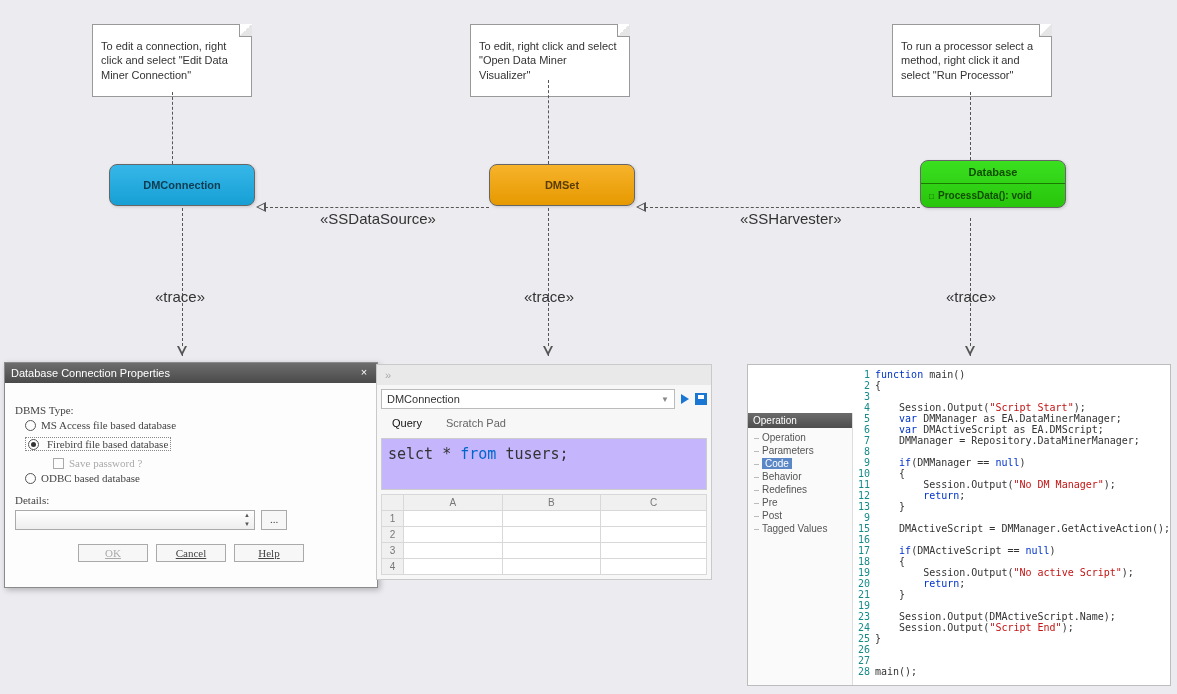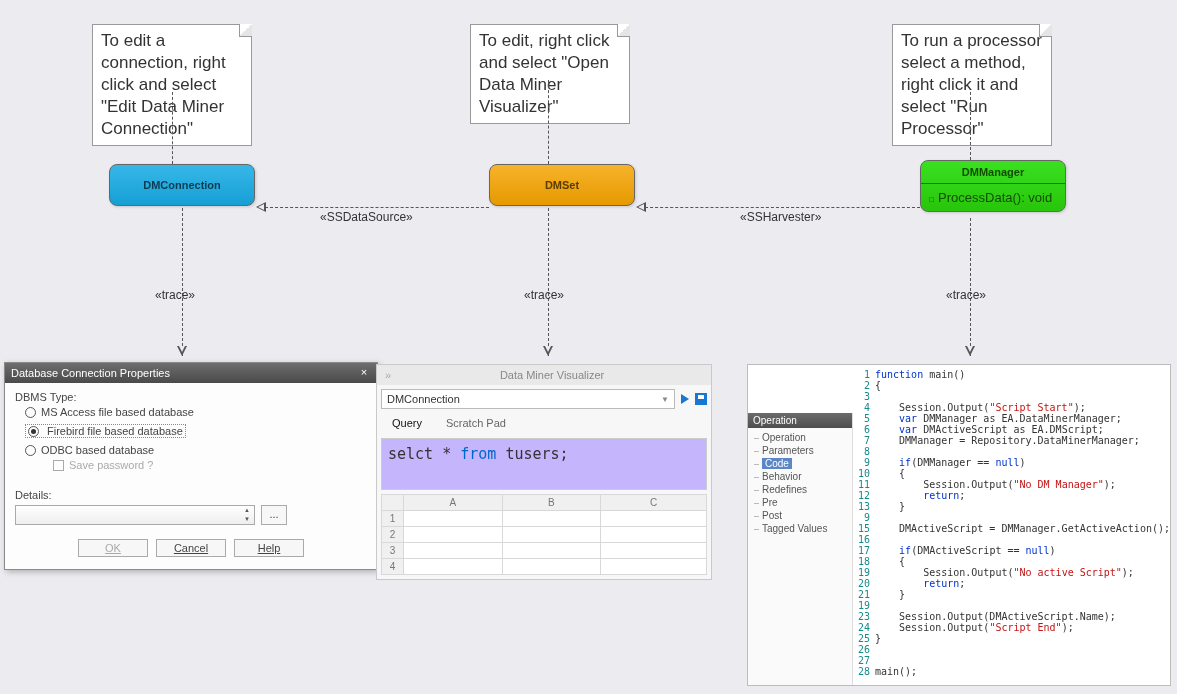--- a/index.html
+++ b/index.html
@@ -10,23 +10,23 @@
     height: 694px;
     position: relative;
     overflow: hidden;
     font-size: 11px;
     color: #333;
   }
   .note {
     position: absolute;
     background: #fff;
     border: 1px solid #999;
-    padding: 5px 8px;
+    padding: 14px 8px;
     width: 160px;
-    font-size: 17px;
+    font-size: 11px;
     line-height: 1.3;
   }
   .note::after {
     content: "";
     position: absolute;
     top: -1px; right: -1px;
     width: 12px; height: 12px;
     background: linear-gradient(135deg, #fff 50%, #e5e5e5 50%);
     border-left: 1px solid #999;
     border-bottom: 1px solid #999;
@@ -38,25 +38,25 @@
     text-align: center;
     font-weight: bold;
     font-size: 11px;
     box-shadow: 1px 1px 3px rgba(0,0,0,0.15);
   }
   .uml-box .title { padding: 14px 0; }
   .uml-box.blue { background: linear-gradient(#37b7e8,#169fd4); color:#0b3c52;}
   .uml-box.orange { background: linear-gradient(#f7b32b,#e69900); color:#5a3b00;}
   .uml-box.green { background: linear-gradient(#3ae020,#28c50b); color:#114d00;}
   .uml-box.green .title { border-bottom: 1px solid #1a7a00; padding:5px 0; }
-  .uml-box.green .op { font-weight: normal; text-align: left; padding: 6px 8px; font-size:13px;}
+  .uml-box.green .op { font-weight: bold; text-align: left; padding: 6px 8px; font-size:10px;}
   .uml-box.green .op::before { content:"□ "; font-size:8px; margin-right:2px;}
   .conn-label {
     position: absolute;
-    font-size: 12px;
+    font-size: 15px;
     color: #333;
     background: transparent;
   }
   
   .dash-h {
     position: absolute;
     border-top: 1px dashed #555;
     height: 0;
   }
   .dash-v {
@@ -93,21 +93,21 @@
     background:#fdfdfd;
     border:1px solid #8a8a8a;
     box-shadow: 2px 2px 6px rgba(0,0,0,0.25);
   }
   .dialog .titlebar{
     background: linear-gradient(#6d6d6d,#4a4a4a);
     color:#fff;font-size:11px;padding:3px 6px;
     display:flex;justify-content:space-between;align-items:center;
   }
   .dialog .close{width:14px;height:14px;line-height:12px;text-align:center;font-size:11px;color:#fff;cursor:pointer;}
-  .dialog .body{padding:8px 10px;color:#444;}
+  .dialog .body{padding:21px 10px;color:#444;font-family:Liberation Serif, serif;}
   .radio-row{display:flex;align-items:center;gap:5px;margin:3px 0 3px 10px;font-size:11px;}
   .radio-row.sel{border:1px dotted #888;padding:0 2px;display:inline-flex;gap:8px;}
   .radio{width:11px;height:11px;border:1px solid #555;border-radius:50%;display:inline-block;position:relative;}
   .radio.checked::after{content:"";position:absolute;width:5px;height:5px;background:#333;border-radius:50%;top:2px;left:2px;}
   .chk{width:11px;height:11px;border:1px solid #aaa;display:inline-block;}
   .btn{border:1px solid #aaa;background:#f7f7f7;padding:2px 0;width:70px;text-align:center;font-size:11px;cursor:pointer;}
   .btn.dis{color:#aaa;}
   .details-combo{display:flex;gap:6px;align-items:center;}
   .combo{flex:0 0 240px;height:20px;border:1px solid #aaa;background:linear-gradient(#fff,#eee);position:relative;}
   .combo .spin{position:absolute;right:0;top:0;width:14px;height:18px;display:flex;flex-direction:column;}
@@ -158,21 +158,21 @@
 <div class="dash-v" style="left:548px;top:80px;height:84px;"></div>
 <div class="dash-v" style="left:970px;top:92px;height:68px;"></div>
 
 <div class="uml-box blue" style="left:109px;top:164px;width:146px;">
   <div class="title">DMConnection</div>
 </div>
 <div class="uml-box orange" style="left:489px;top:164px;width:146px;">
   <div class="title">DMSet</div>
 </div>
 <div class="uml-box green" style="left:920px;top:160px;width:146px;">
-  <div class="title">DMManager</div>
+  <div class="title">Database</div>
   <div class="op">ProcessData(): void</div>
 </div>
 
 <div class="dash-h" style="left:265px;top:207px;width:224px;"></div>
 <div class="arrowhead-left" style="left:256px;top:202px;"></div>
 <div class="conn-label" style="left:320px;top:210px;">«SSDataSource»</div>
 
 <div class="dash-h" style="left:645px;top:207px;width:275px;"></div>
 <div class="arrowhead-left" style="left:636px;top:202px;"></div>
 <div class="conn-label" style="left:740px;top:210px;">«SSHarvester»</div>
@@ -199,50 +199,49 @@
     <div class="radio-row">
       <span class="radio"></span>
       <span>MS Access file based database</span>
     </div>
     <div>
       <span class="radio-row sel">
         <span class="radio checked"></span>
         <span>Firebird file based database</span>
       </span>
     </div>
+    <div class="radio-row" style="margin-left:38px;color:#aaa;">
+      <span class="chk"></span>
+      <span>Save password ?</span>
+    </div>
     <div class="radio-row">
       <span class="radio"></span>
       <span>ODBC based database</span>
     </div>
-    <div class="radio-row" style="margin-left:38px;color:#aaa;">
-      <span class="chk"></span>
-      <span>Save password ?</span>
-    </div>
-    <div style="margin-top:18px;">Details:</div>
+    <div style="margin-top:10px;">Details:</div>
     <div class="details-combo" style="margin-top:4px;">
       <div class="combo">
         <div class="spin">
             <span>▲</span>
             <span>▼</span>
           </div>
       </div>
       <div class="dots">...</div>
     </div>
     <div style="display:flex;gap:8px;justify-content:center;margin-top:14px;margin-bottom:4px;">
       <div class="btn dis"><u>OK</u></div>
       <div class="btn"><u>Cancel</u></div>
       <div class="btn"><u>Help</u></div>
     </div>
   </div>
 </div>
 
 <div class="panel" style="left:376px;top:364px;width:336px;">
   <div class="phead">
     <span style="color:#aaa;">»</span>
-    <span style="flex:1;text-align:center;">Data Miner Visualizer</span>
   </div>
   <div class="dropdown">
     <div class="dd">
       <span>DMConnection</span>
       <span style="font-size:8px;color:#888;">▼</span>
     </div>
     <span class="ico-play"></span>
     <span class="ico-save"></span>
   </div>
   <div class="tabs">

